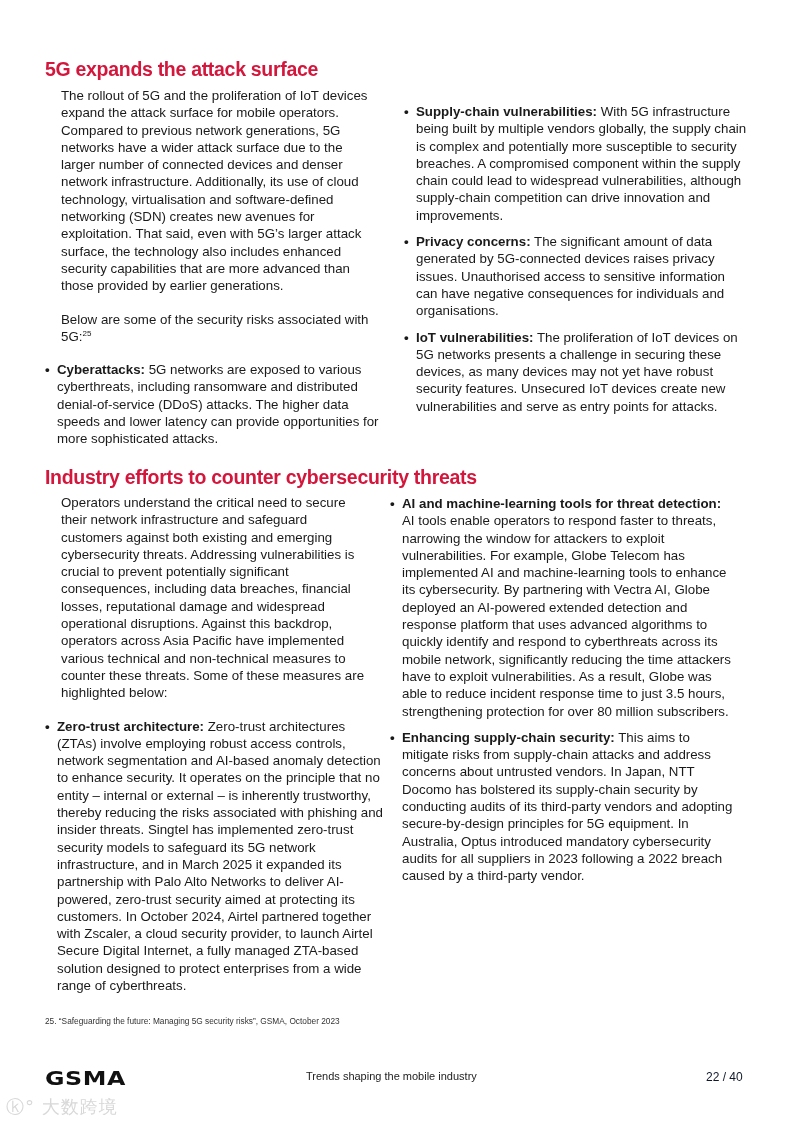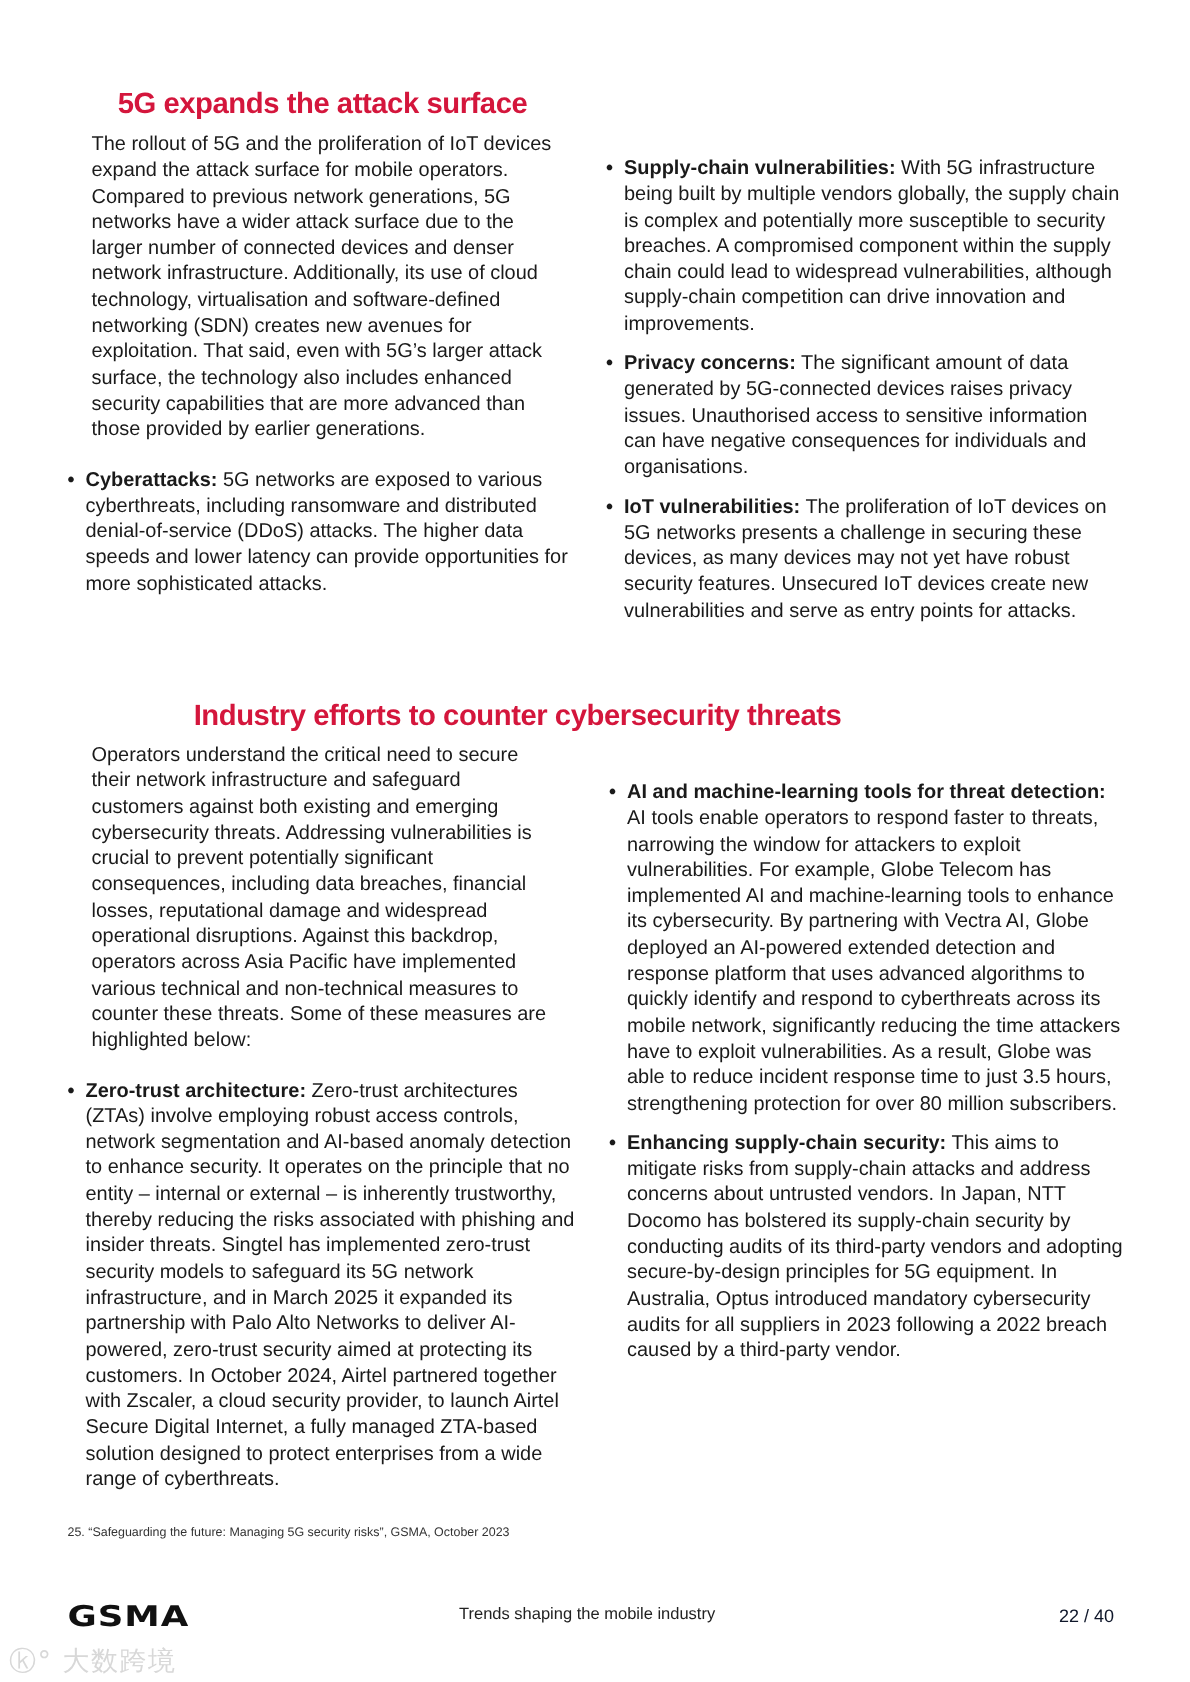--- a/index.html
+++ b/index.html
@@ -5,21 +5,21 @@
     html, body { margin: 0; padding: 0; background: #ffffff; }
     body {
       width: 793px; height: 1121px; position: relative; overflow: hidden;
       font-family: "Liberation Sans", sans-serif; color: #1a1a1a;
     }
     .col { position: absolute; width: 340px; }
     .col-left { left: 45px; }
     .col-right { left: 404px; }
     h2 {
       margin: 0; color: #d4163c; font-family: "Liberation Sans", sans-serif;
-      font-weight: bold; font-size: 19.5px; letter-spacing: -0.3px; line-height: 24px; text-align: center;
+      font-weight: bold; font-size: 19.5px; letter-spacing: -0.3px; line-height: 24px;
     }
     p { margin: 16px; font-size: 13.3px; line-height: 17.3px; }
     ul { margin: 0; padding: 0; list-style: none; }
     li { position: relative; padding-left: 12px; font-size: 13.3px; line-height: 17.3px; }
     li::before {
       content: "\2022"; position: absolute; left: 0; top: 0; font-weight: bold;
     }
     li b { font-weight: bold; }
     sup { font-size: 8px; vertical-align: super; line-height: 0; }
     .footnote {
@@ -36,20 +36,21 @@
       position: absolute; left: 6px; top: 1095px; font-size: 18px; color: #d8d8d8;
       font-family: "DejaVu Sans", sans-serif; letter-spacing: 1px;
     }
   </style>
 </head>
 <body>
 
 <div class="col col-left" style="top:57px;">
   <h2>5G expands the attack surface</h2>
   <p style="margin-top:6px;">The rollout of 5G and the proliferation of IoT devices expand the attack surface for mobile operators. Compared to previous network generations, 5G networks have a wider attack surface due to the larger number of connected devices and denser network infrastructure. Additionally, its use of cloud technology, virtualisation and software-defined networking (SDN) creates new avenues for exploitation. That said, even with 5G’s larger attack surface, the technology also includes enhanced security capabilities that are more advanced than those provided by earlier generations.</p>
+  <p style="margin-top:9px;"><span>Below are some of the security risks associated with 5G:</span><sup>25</sup></p>
   <ul style="margin-top:9px;">
     <li><b>Cyberattacks:</b><span> 5G networks are exposed to various cyberthreats, including ransomware and distributed denial-of-service (DDoS) attacks. The higher data speeds and lower latency can provide opportunities for more sophisticated attacks.</span></li>
   </ul>
 </div>
 
 <div class="col col-right" style="top:87px; width:345px;margin-top:16px;">
   <ul>
     <li><b>Supply-chain vulnerabilities:</b><span> With 5G infrastructure being built by multiple vendors globally, the supply chain is complex and potentially more susceptible to security breaches. A compromised component within the supply chain could lead to widespread vulnerabilities, although supply-chain competition can drive innovation and improvements.</span></li>
     <li style="margin-top:9px;"><b>Privacy concerns:</b><span> The significant amount of data generated by 5G-connected devices raises privacy issues. Unauthorised access to sensitive information can have negative consequences for individuals and organisations.</span></li>
     <li style="margin-top:9px;"><b>IoT vulnerabilities:</b><span> The proliferation of IoT devices on 5G networks presents a challenge in securing these devices, as many devices may not yet have robust security features. Unsecured IoT devices create new vulnerabilities and serve as entry points for attacks.</span></li>
@@ -57,21 +58,21 @@
 </div>
 
 <div class="col col-left" style="top:465px;">
   <h2 style="width:600px;">Industry efforts to counter cybersecurity threats</h2>
   <p style="margin-top:5px;">Operators understand the critical need to secure their network infrastructure and safeguard customers against both existing and emerging cybersecurity threats. Addressing vulnerabilities is crucial to prevent potentially significant consequences, including data breaches, financial losses, reputational damage and widespread operational disruptions. Against this backdrop, operators across Asia Pacific have implemented various technical and non-technical measures to counter these threats. Some of these measures are highlighted below:</p>
   <ul style="margin-top:9px;">
     <li><b>Zero-trust architecture:</b><span> Zero-trust architectures (ZTAs) involve employing robust access controls, network segmentation and AI-based anomaly detection to enhance security. It operates on the principle that no entity – internal or external – is inherently trustworthy, thereby reducing the risks associated with phishing and insider threats. Singtel has implemented zero-trust security models to safeguard its 5G network infrastructure, and in March 2025 it expanded its partnership with Palo Alto Networks to deliver AI-powered, zero-trust security aimed at protecting its customers. In October 2024, Airtel partnered together with Zscaler, a cloud security provider, to launch Airtel Secure Digital Internet, a fully managed ZTA-based solution designed to protect enterprises from a wide range of cyberthreats.</span></li>
   </ul>
 </div>
 
-<div class="col col-right" style="top:495px; left:406px; width:343px;margin-top:24px;">
+<div class="col col-right" style="top:495px; left:390px; width:343px;">
   <ul>
     <li><b>AI and machine-learning tools for threat detection:</b><span> AI tools enable operators to respond faster to threats, narrowing the window for attackers to exploit vulnerabilities. For example, Globe Telecom has implemented AI and machine-learning tools to enhance its cybersecurity. By partnering with Vectra AI, Globe deployed an AI-powered extended detection and response platform that uses advanced algorithms to quickly identify and respond to cyberthreats across its mobile network, significantly reducing the time attackers have to exploit vulnerabilities. As a result, Globe was able to reduce incident response time to just 3.5 hours, strengthening protection for over 80 million subscribers.</span></li>
     <li style="margin-top:9px;"><b>Enhancing supply-chain security:</b><span> This aims to mitigate risks from supply-chain attacks and address concerns about untrusted vendors. In Japan, NTT Docomo has bolstered its supply-chain security by conducting audits of its third-party vendors and adopting secure-by-design principles for 5G equipment. In Australia, Optus introduced mandatory cybersecurity audits for all suppliers in 2023 following a 2022 breach caused by a third-party vendor.</span></li>
   </ul>
 </div>
 
 <div class="footnote">25.  “Safeguarding the future: Managing 5G security risks”, GSMA, October 2023</div>
 
 <div class="logo">GSMA</div>
 <div class="footer-title">Trends shaping the mobile industry</div>

